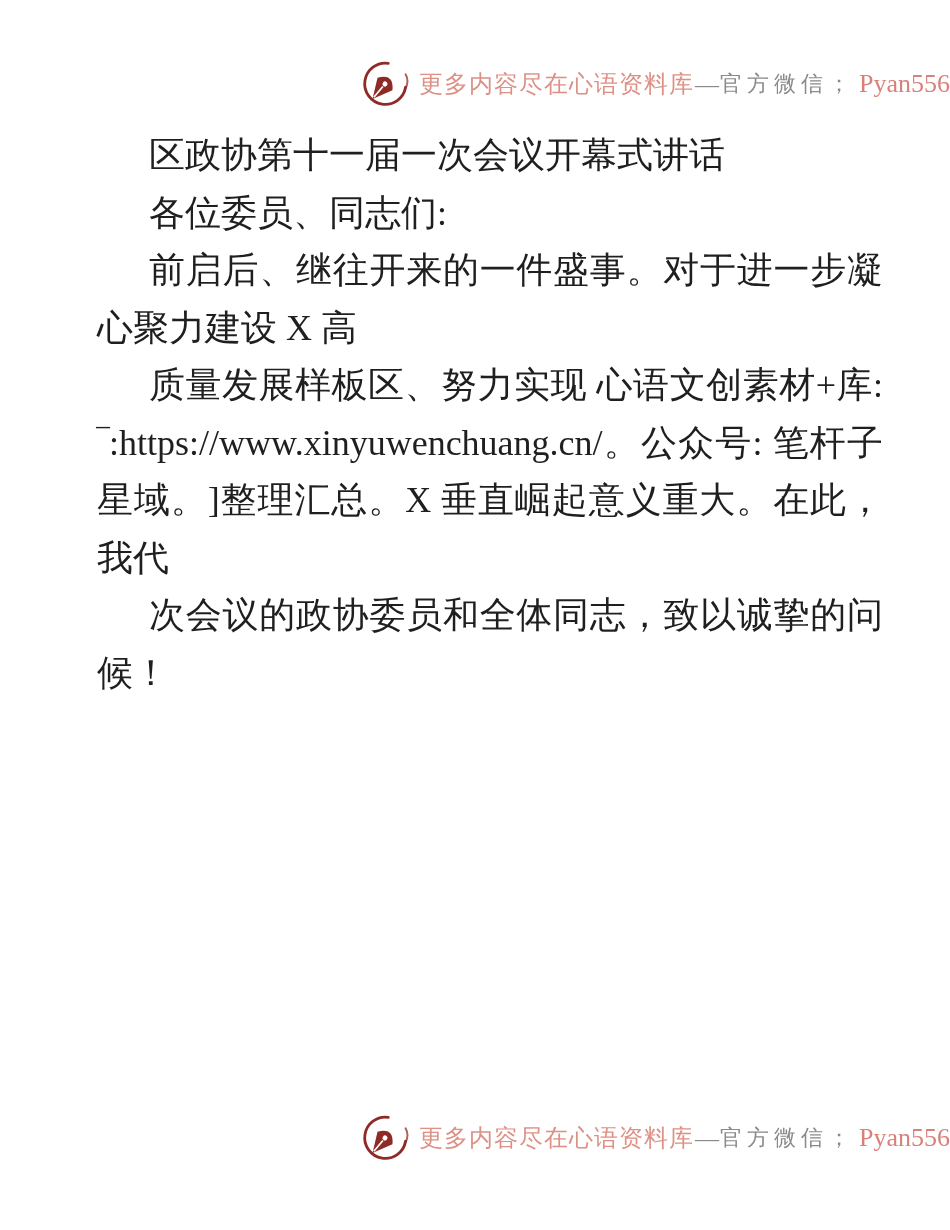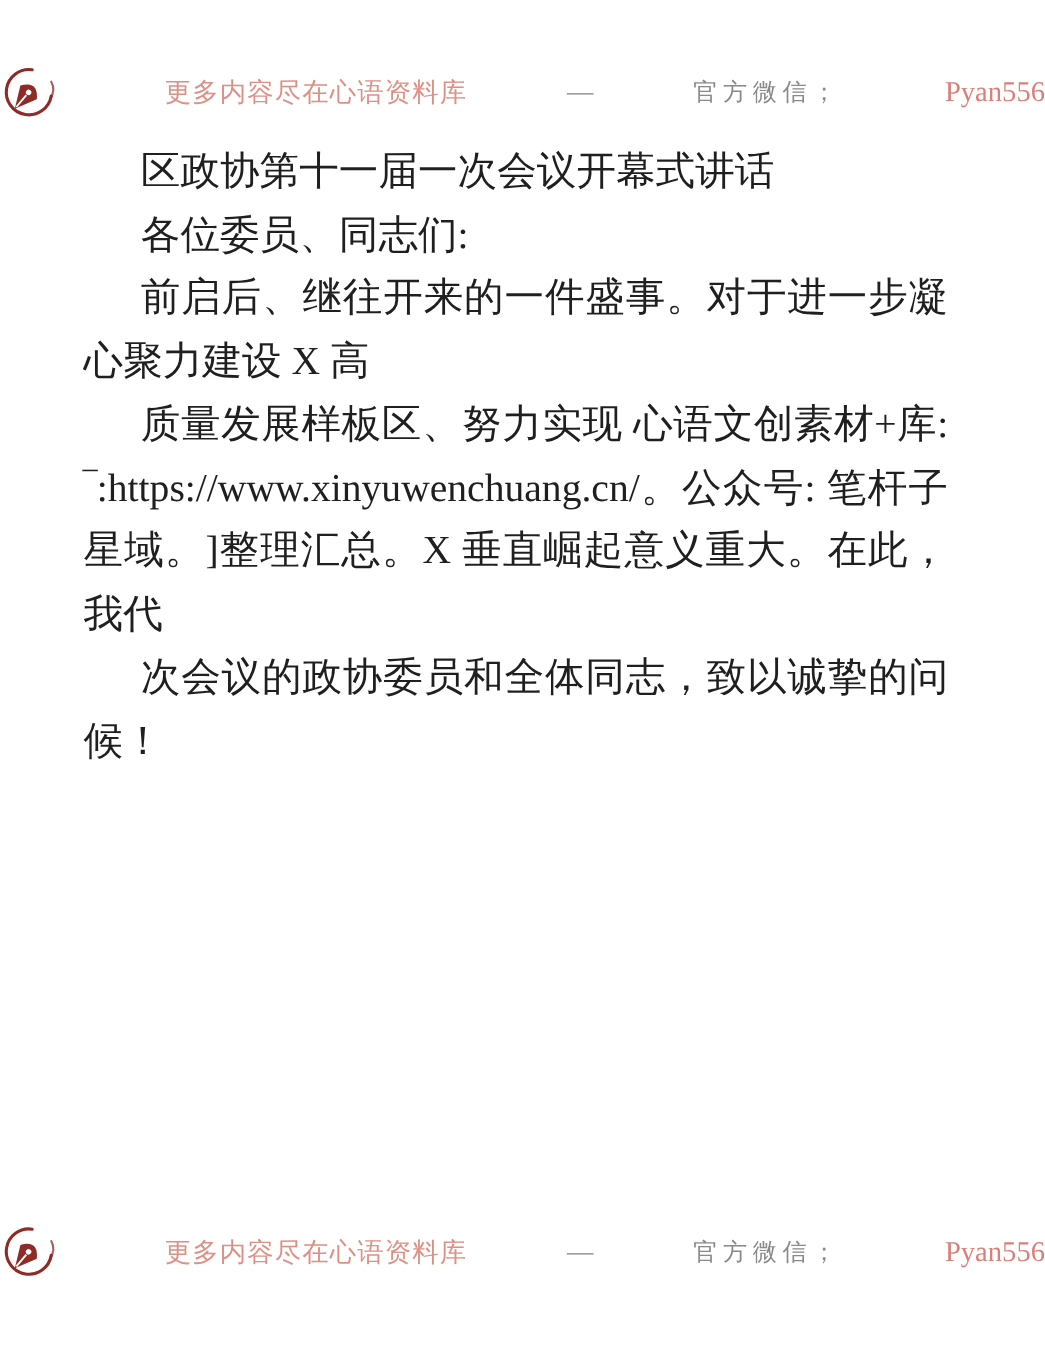--- a/index.html
+++ b/index.html
@@ -12,21 +12,21 @@
     background: var(--page-bg, #ffffff);
     font-family: "Liberation Serif", serif;
     overflow: hidden;
   }
   .watermark {
     position: absolute;
     left: 0;
     width: 100%;
     display: flex;
     align-items: center;
-    justify-content: space-between;
+    justify-content: flex-end;
     white-space: nowrap;
   }
   .watermark-top { top: 58px; }
   .watermark-bottom { top: 1112px; }
   .logo {
     width: 52px;
     height: 52px;
     display: inline-block;
     color: var(--brand-dark, #8e2b26);
     margin-right: 8px;
@@ -49,21 +49,21 @@
     letter-spacing: 5px;
   }
   .wm-id {
     color: var(--wechat-id-red, #d9807a);
     font-family: Liberation Serif, serif;
     font-size: 26px;
     margin-left: 4px;
   }
   .doc {
     position: absolute;
-    left: 76px;
+    left: 97px;
     top: 127px;
     width: 786px;
     color: var(--text, #1f1f1f);
     font-size: 36px;
     line-height: 57.5px;
     text-align: justify;
     text-justify: inter-ideograph;
   }
   .para {
     margin: 0;

